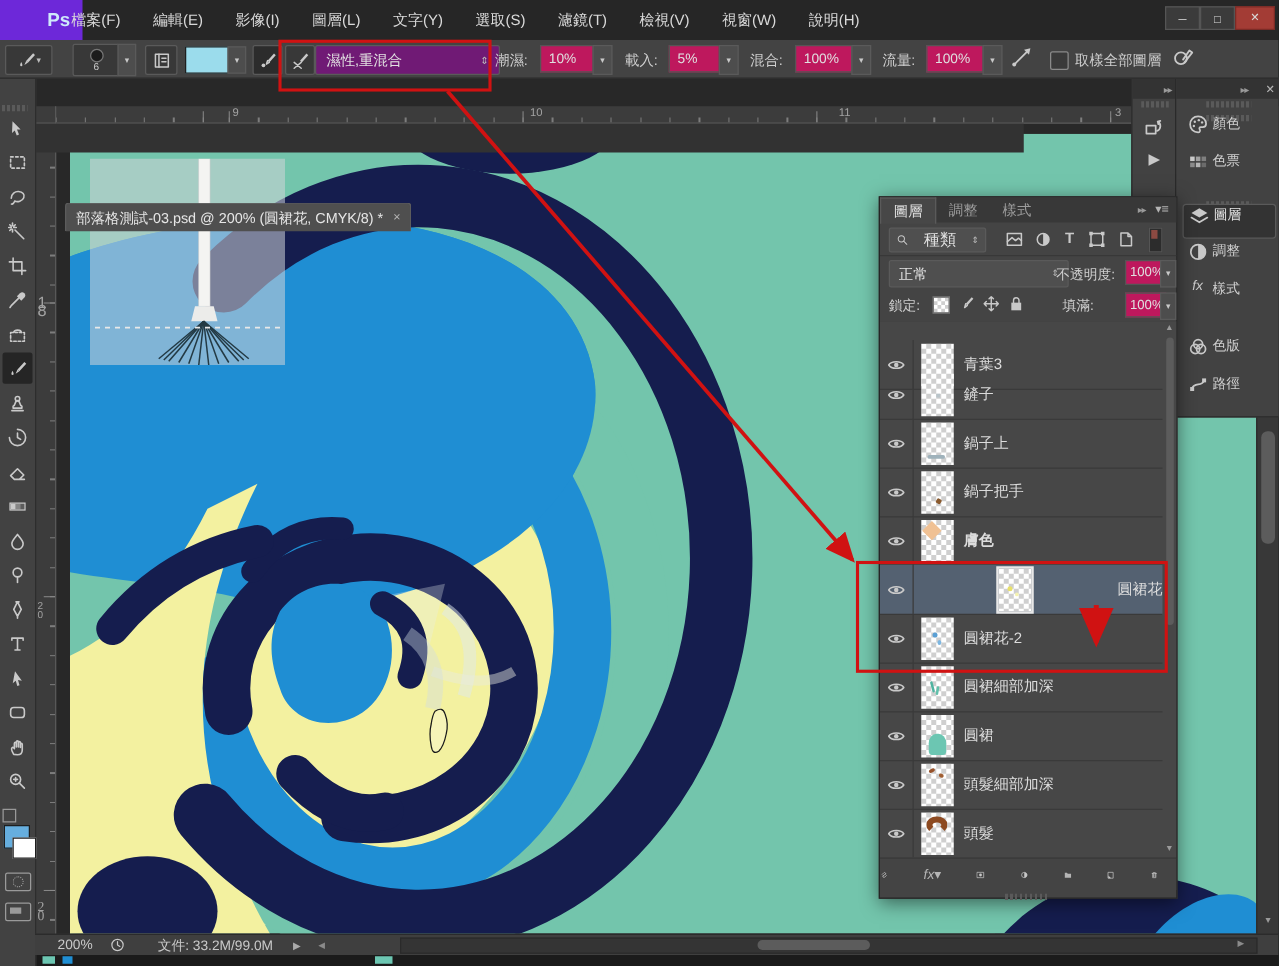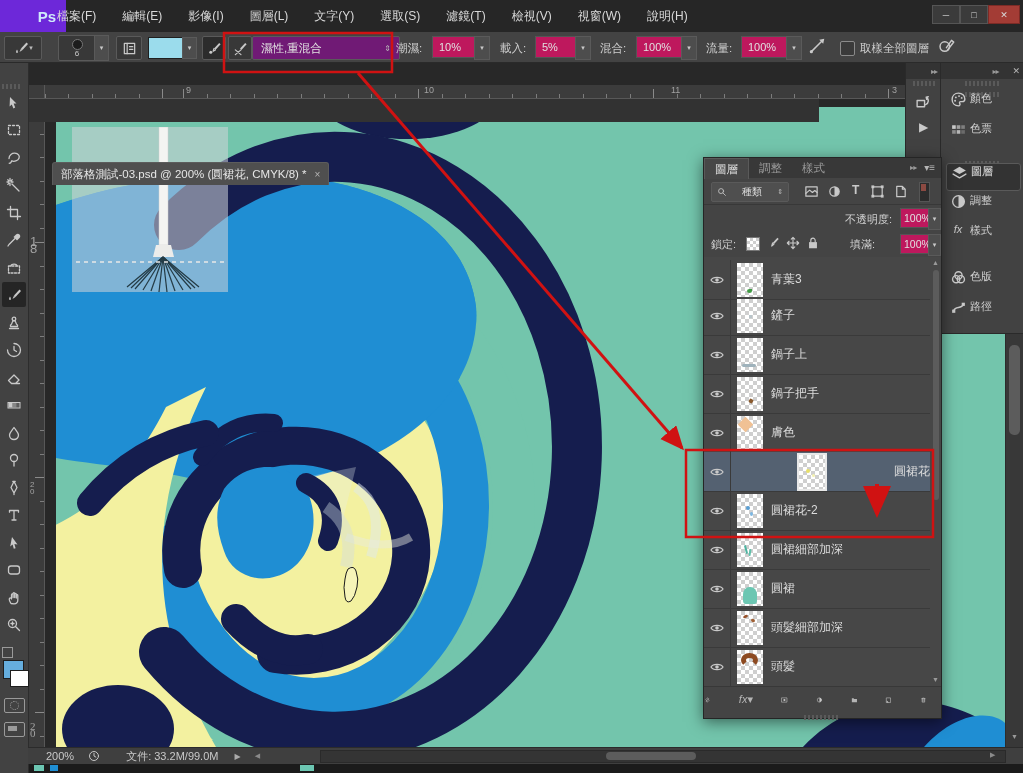--- a/index.html
+++ b/index.html
@@ -485,21 +485,21 @@
       <span class="chev" style="margin-left:auto;margin-top:5px">▸▸</span>
       <span style="color:#b5b5b5;font-size:10px;margin:4px 6px 0 8px">▾≡</span>
     </div>
 
     <div class="abs" style="left:0;top:20px;width:100%;height:26px;border-bottom:1px solid #383838">
       <div class="abs obox" style="left:7px;top:4px;width:66px;height:18px;justify-content:space-between;padding:0 5px;background:#4f4f4f">
         <svg class="ic" width="10" height="10" viewBox="0 0 16 16">
             <circle cx="6.5" cy="6.5" r="4"></circle>
             <path d="M9.5 9.5 L13.5 13.5"></path>
           </svg>
-        <span style="font-size:10px;color:#e0e0e0">種類</span>
+        <span style="font-size:13px;color:#e0e0e0">種類</span>
         <span style="font-size:7px;color:#bbb">⇕</span>
       </div>
       <svg class="abs ic" style="left:100px;top:6px" width="15" height="15" viewBox="0 0 16 16">
           <rect x="2" y="3" width="12" height="10"></rect>
           <path d="M2 10 L6 6.5 L9 9 L11.5 7 L14 9"></path>
         </svg>
       <svg class="abs ic" style="left:123px;top:6px" width="15" height="15" viewBox="0 0 16 16">
           <circle cx="8" cy="8" r="5"></circle>
           <path class="icf" d="M8 3 A5 5 0 0 1 8 13 Z"></path>
         </svg>
@@ -513,20 +513,24 @@
         </svg>
       <svg class="abs ic" style="left:189px;top:6px" width="15" height="15" viewBox="0 0 16 16">
           <path d="M4 2.5 H10 L13 5.5 V13.5 H4 Z M10 2.5 V5.5 H13"></path>
         </svg>
       <div class="abs" style="left:215px;top:4px;width:9px;height:18px;background:#2c2c2c;border:1px solid #555">
           <div style="position:absolute;left:1px;top:1px;width:5px;height:7px;background:#8c4a42"></div>
         </div>
     </div>
 
     <div class="abs" style="left:0;top:47px;width:100%;height:26px">
+      <div class="abs obox" style="left:7px;top:3px;width:128px;height:20px;justify-content:space-between;padding:0 7px;background:#4f4f4f">
+        <span style="font-size:11.5px;color:#e2e2e2">正常</span>
+          <span style="font-size:7px;color:#bbb">⇕</span>
+      </div>
       <span class="abs" style="left:141px;top:7px;font-size:11px;color:#cfcfcf">不透明度:</span>
       <div class="abs valbox" style="left:196px;top:3px;width:28px;height:18px;padding-left:3px;font-size:10.5px">100%</div>
       <div class="abs caret" style="left:224px;top:3px;width:11px;height:20px">▾</div>
     </div>
 
     <div class="abs" style="left:0;top:73px;width:100%;height:26px;border-bottom:1px solid #383838">
       <span class="abs" style="left:7px;top:6px;font-size:11px;color:#cfcfcf">鎖定:</span>
       <div class="abs checker" style="left:42px;top:6px;width:12px;height:12px;background-size:6px 6px;border:1px solid #777"></div>
       <svg class="abs ic" style="left:62px;top:5px" width="14" height="14" viewBox="0 0 16 16">
           <path class="icf" d="M13 2 L7.5 8 L9 9.5 L14.5 3.5 Z"></path>
@@ -539,21 +543,21 @@
           <rect x="3.5" y="7" width="9" height="7" class="icf"></rect>
           <path d="M5.5 7 V5 A2.5 2.5 0 0 1 10.5 5 V7"></path>
         </svg>
       <span class="abs" style="left:146px;top:6px;font-size:11px;color:#cfcfcf">填滿:</span>
       <div class="abs valbox" style="left:196px;top:3px;width:28px;height:18px;padding-left:3px;font-size:10.5px">100%</div>
       <div class="abs caret" style="left:224px;top:3px;width:11px;height:20px">▾</div>
     </div>
 
     <div class="abs" style="left:0;top:99px;width:237px;height:429px;overflow:hidden;background:#474747" id="layerlist">
 
-    <div class="lrow" style="top: 3px;">
+    <div class="lrow" style="top: 15px;">
           <div class="eyecell">
             <svg class="ic" width="14" height="10" viewBox="0 0 14 10">
               <path d="M1 5 C3 1.5 11 1.5 13 5 C11 8.5 3 8.5 1 5 Z"></path>
               <circle cx="7" cy="5" r="1.8" class="icf"></circle>
             </svg>
           </div>
           <div class="thumbwrap checker">
             <div class="mark" data-kind="leaf"></div>
           </div>
           <div class="lname">青葉3</div>
@@ -587,21 +591,21 @@
             <svg class="ic" width="14" height="10" viewBox="0 0 14 10">
               <path d="M1 5 C3 1.5 11 1.5 13 5 C11 8.5 3 8.5 1 5 Z"></path>
               <circle cx="7" cy="5" r="1.8" class="icf"></circle>
             </svg>
           </div>
           <div class="thumbwrap checker">
             <div class="mark" data-kind="pot-handle"></div>
           </div>
           <div class="lname">鍋子把手</div>
         </div>
-        <div class="lrow" style="top: 156px;">
+        <div class="lrow" style="top: 156px; font-weight: bold;">
           <div class="eyecell">
             <svg class="ic" width="14" height="10" viewBox="0 0 14 10">
               <path d="M1 5 C3 1.5 11 1.5 13 5 C11 8.5 3 8.5 1 5 Z"></path>
               <circle cx="7" cy="5" r="1.8" class="icf"></circle>
             </svg>
           </div>
           <div class="thumbwrap checker">
             <div class="mark" data-kind="skin"></div>
           </div>
           <div class="lname">膚色</div>

